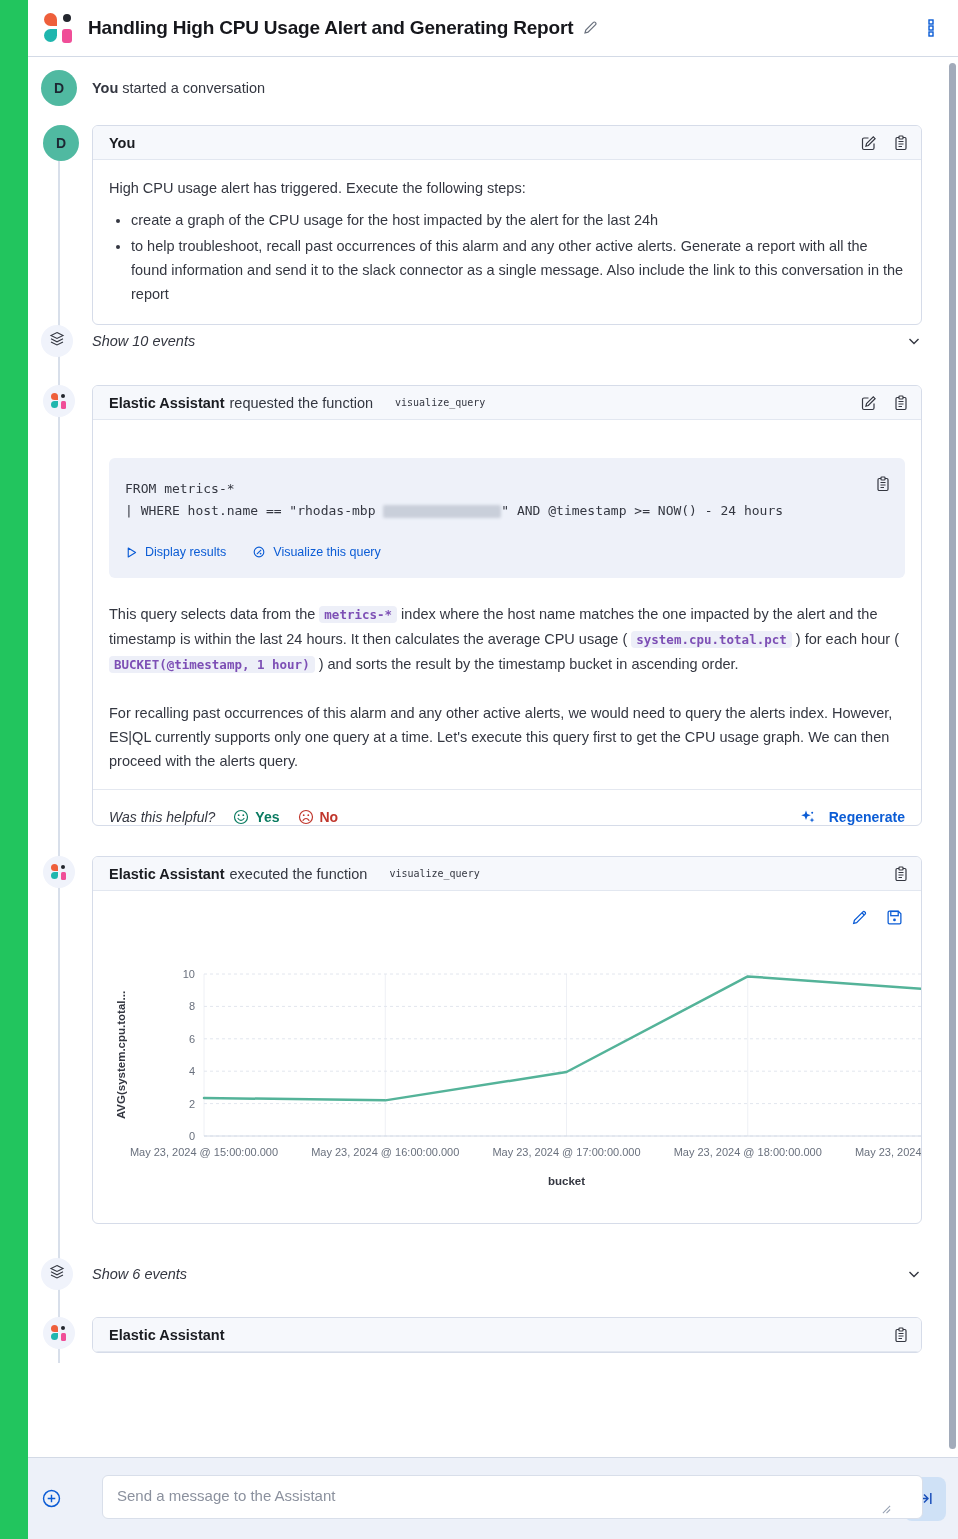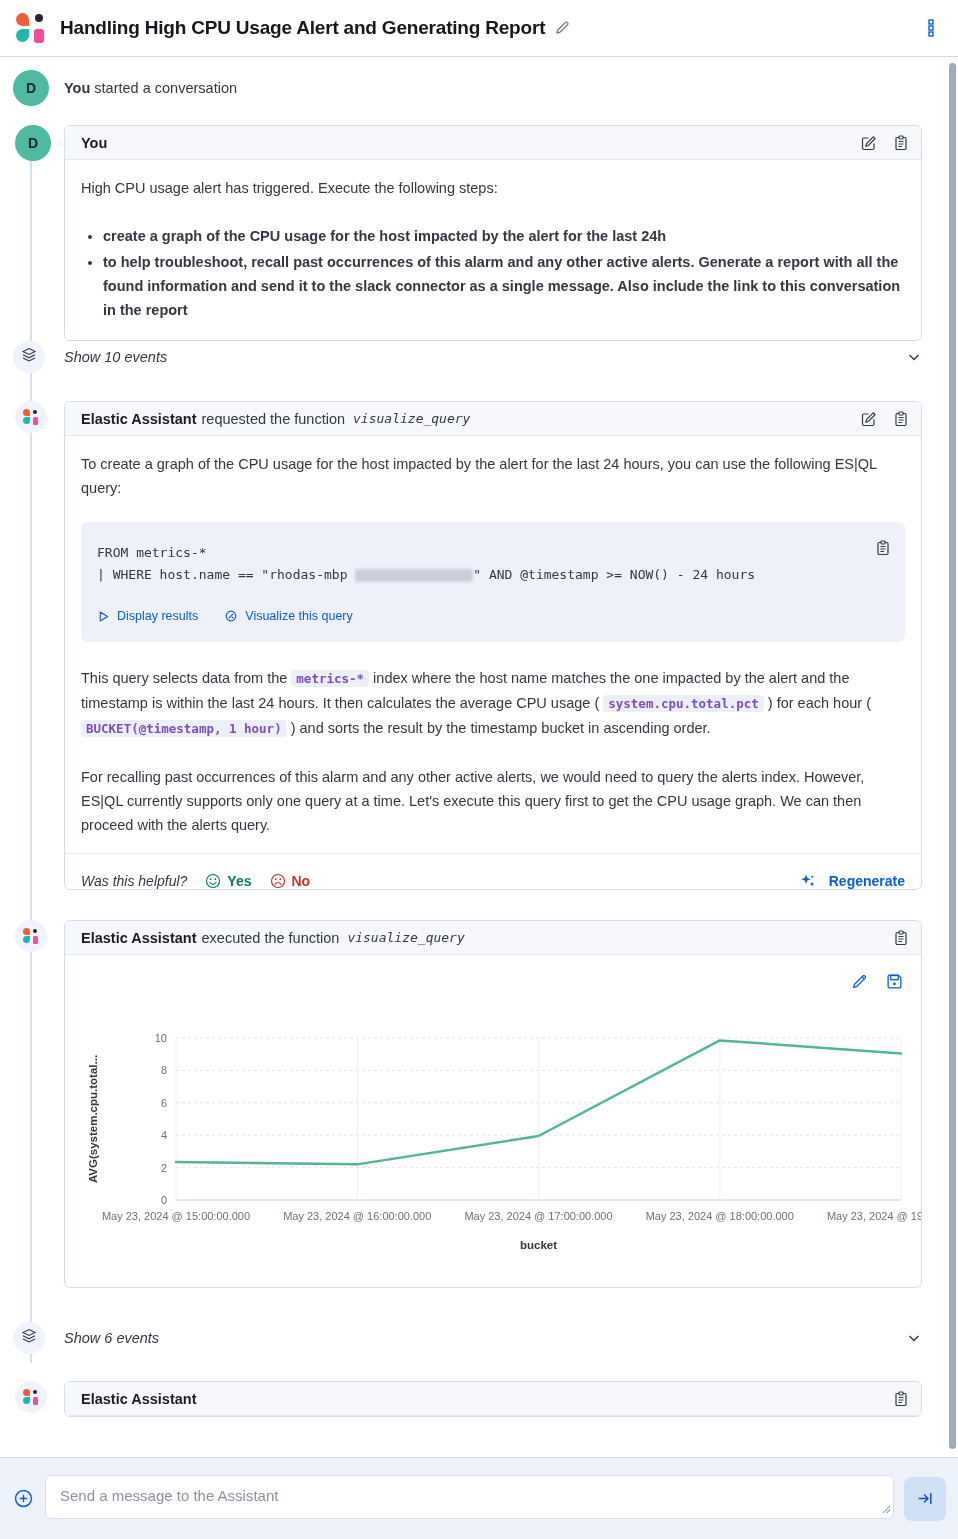--- a/index.html
+++ b/index.html
@@ -4,21 +4,21 @@
 <style>
   * { margin:0; padding:0; box-sizing:border-box; }
   html,body { width:958px; height:1539px; }
   body {
     font-family:"Liberation Sans", sans-serif;
     color:#343741;
     background:#ffffff;
     overflow:hidden;
     position:relative;
   }
-  .app { width:958px; height:1539px; display:flex; flex-direction:column; background:#22c55e; }
+  .app { width:958px; height:1539px; display:flex; flex-direction:column; background:#22c55e;padding-left:28px; }
 
   
   .topbar {
     height:57px; flex:0 0 57px; display:flex; align-items:center;
     padding:0 16px; border-bottom:1px solid #d3dae6; background:#fff;
   }
   .topbar .title {
     font-size:19px; font-weight:700; color:#16171c; margin-left:14px; letter-spacing:-.2px;
   }
   .title-edit { margin-left:9px; display:inline-flex; cursor:pointer; }
@@ -62,28 +62,28 @@
 
   
   .card {
     border:1px solid #d6dce9; border-radius:6px; background:#fff; overflow:hidden;
   }
   .card-hd {
     background:#f6f8fc; border-bottom:1px solid #e2e7f0; height:34px;
     display:flex; align-items:center; padding:0 12px 0 16px; font-size:14.5px;
   }
   .card-hd b { font-weight:700; color:#1a1c21; }
-  .card-hd .fn { font-family:"DejaVu Sans Mono", monospace; font-size:13px; margin-left:8px;font-style:italic; }
+  .card-hd .fn { font-family:"DejaVu Sans Mono", monospace; font-size:10px; margin-left:22px; }
   .card-hd .plain { margin-left:5px; }
   .hd-icons { margin-left:auto; display:flex; gap:16px; }
   .icon-btn { display:inline-flex; cursor:pointer; background:none; border:none; padding:0; }
 
   .card-body { padding:16px; font-size:14.5px; line-height:24px; color:#343741; }
   .card-body p + p { margin-top:24px; }
-  .card-body ul { margin-top:24px; padding-left:22px;font-weight:bold; }
+  .card-body ul { margin-top:8px; padding-left:22px; }
   .card-body li { margin-bottom:2px; }
 
   
   .code-block {
     position:relative; background:#eef1f9; border-radius:6px;
     margin:22px 0 24px 0; padding:20px 44px 14px 16px;
   }
   .code-line {
     font-family:"DejaVu Sans Mono", monospace; font-size:13px; line-height:22px; color:#343741;
     white-space:pre-wrap;
@@ -128,21 +128,21 @@
   
   .composer {
     flex:0 0 82px; background:#edf1f9; border-top:1px solid #d3dae6;
     display:flex; align-items:center; padding:0 12px 0 12px; gap:10px;
   }
   .composer-plus { display:inline-flex; padding:2px; cursor:pointer; }
   .composer-field { position:relative; flex:1; }
   .composer textarea {
     width:100%; height:44px; resize:none; border:1px solid #d9dfea; border-radius:6px;
     background:#fff; font-family:"Liberation Sans", sans-serif; font-size:15px; color:#343741;
-    padding:11px 14px; outline:none;
+    padding:11px 14px; outline:none;margin-left:29px;
   }
   .composer textarea::placeholder { color:#8b919e; }
   .resize-handle { position:absolute; right:3px; bottom:5px; pointer-events:none; }
   .send-btn {
     width:42px; height:44px; border:none; border-radius:8px; background:#cfe1f6;
     display:flex; align-items:center; justify-content:center; cursor:pointer;
   }
 
   
   .m-card1 { margin-top:19px; }
@@ -275,21 +275,20 @@
             <span class="icon-btn">
               <svg width="16" height="16" viewBox="0 0 16 16">
                   <rect x="3" y="2.5" width="10" height="12" rx="1.2" fill="none" stroke="#343741" stroke-width="1.2"></rect>
                   <rect x="6" y="1" width="4" height="3" rx="0.8" fill="#fff" stroke="#343741" stroke-width="1.2"></rect>
                   <path d="M5.5 6.5h5M5.5 9h5M5.5 11.5h3.5" stroke="#343741" stroke-width="1.1"></path>
                 </svg>
             </span>
           </span>
         </div>
         <div class="card-body">
-          <p>To create a graph of the CPU usage for the host impacted by the alert for the last 24 hours, you can use the following ES|QL query:</p>
 
           <div class="code-block">
             <span class="code-copy icon-btn">
               <svg width="16" height="16" viewBox="0 0 16 16">
                   <rect x="3" y="2.5" width="10" height="12" rx="1.2" fill="none" stroke="#343741" stroke-width="1.2"></rect>
                   <rect x="6" y="1" width="4" height="3" rx="0.8" fill="#eef1f9" stroke="#343741" stroke-width="1.2"></rect>
                   <path d="M5.5 6.5h5M5.5 9h5M5.5 11.5h3.5" stroke="#343741" stroke-width="1.1"></path>
                 </svg>
             </span>
             <div>

